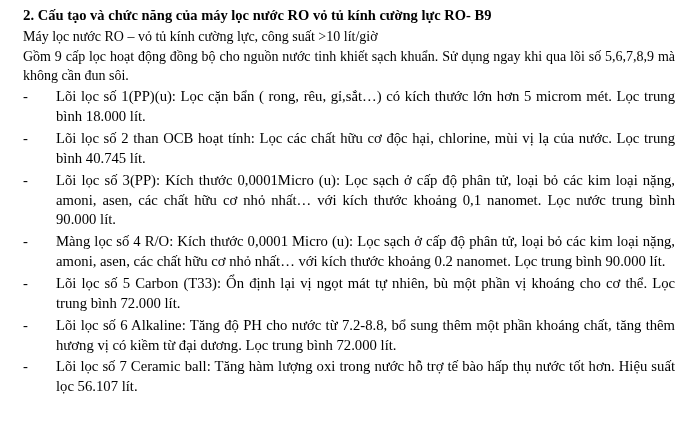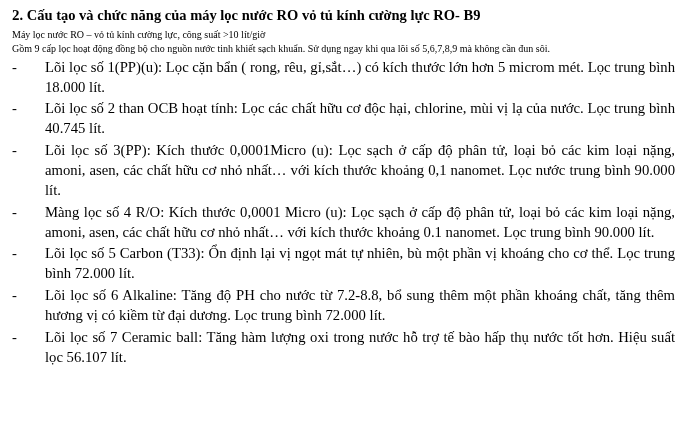--- a/index.html
+++ b/index.html
@@ -11,35 +11,35 @@
     width: 685px;
     height: 433px;
     font-family: "Liberation Serif", serif;
     color: #000000;
     overflow: hidden;
   }
   .page {
     width: 685px;
     height: 433px;
     box-sizing: border-box;
-    padding: 6px 10px 0 12px;
+    padding: 6px 10px 0 23px;
     position: relative;
   }
   .heading {
     font-size: 14.5px;
     font-weight: bold;
     line-height: 1.25;
     margin: 0 0 3px 0;
     white-space: nowrap;
   }
   .heading .num {
     font-size: 15px;
   }
   .para {
-    font-size: 10px;
+    font-size: 14px;
     line-height: 1.35;
     margin: 0 0 1px 0;
     text-align: justify;
     text-justify: inter-word;
   }
   .para.intro2 {
     margin-bottom: 2px;
   }
   .list {
     margin: 0;
@@ -86,21 +86,21 @@
     <li>
       <span class="dash">-</span>
       <span class="txt">Lõi lọc số 2 than OCB hoạt tính: Lọc các chất hữu cơ độc hại, chlorine, mùi vị lạ của nước. Lọc trung bình 40.745 lít.</span>
     </li>
     <li>
       <span class="dash">-</span>
       <span class="txt">Lõi lọc số 3(PP): Kích thước 0,0001Micro (u): Lọc sạch ở cấp độ phân tử, loại bỏ các kim loại nặng, amoni, asen, các chất hữu cơ nhỏ nhất… với kích thước khoảng 0,1 nanomet. Lọc nước trung bình 90.000 lít.</span>
     </li>
     <li>
       <span class="dash">-</span>
-      <span class="txt">Màng lọc số 4 R/O: Kích thước 0,0001 Micro (u): Lọc sạch ở cấp độ phân tử, loại bỏ các kim loại nặng, amoni, asen, các chất hữu cơ nhỏ nhất… với kích thước khoảng 0.1 nanomet. Lọc trung bình 90.000 lít.</span>
+      <span class="txt">Màng lọc số 4 R/O: Kích thước 0,0001 Micro (u): Lọc sạch ở cấp độ phân tử, loại bỏ các kim loại nặng, amoni, asen, các chất hữu cơ nhỏ nhất… với kích thước khoảng 0.2 nanomet. Lọc trung bình 90.000 lít.</span>
     </li>
     <li>
       <span class="dash">-</span>
       <span class="txt">Lõi lọc số 5 Carbon (T33): Ổn định lại  vị ngọt mát tự nhiên, bù một phần vị khoáng cho cơ thể. Lọc trung bình 72.000 lít.</span>
     </li>
     <li>
       <span class="dash">-</span>
       <span class="txt">Lõi lọc số 6 Alkaline: Tăng độ PH cho nước từ 7.2-8.8, bổ sung thêm một phần khoáng chất, tăng thêm hương vị có kiềm từ đại dương. Lọc trung bình 72.000 lít.</span>
     </li>
     <li>

